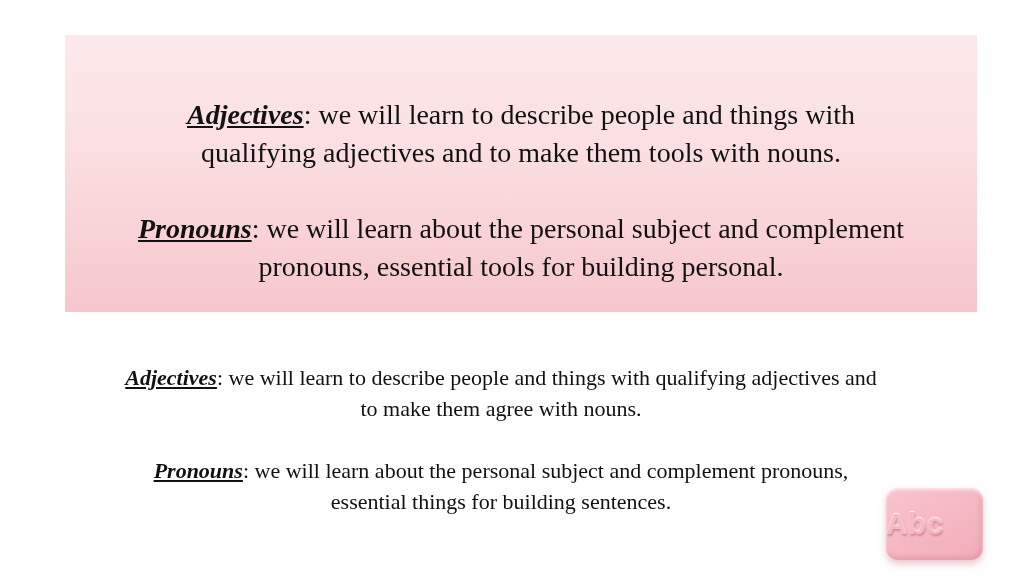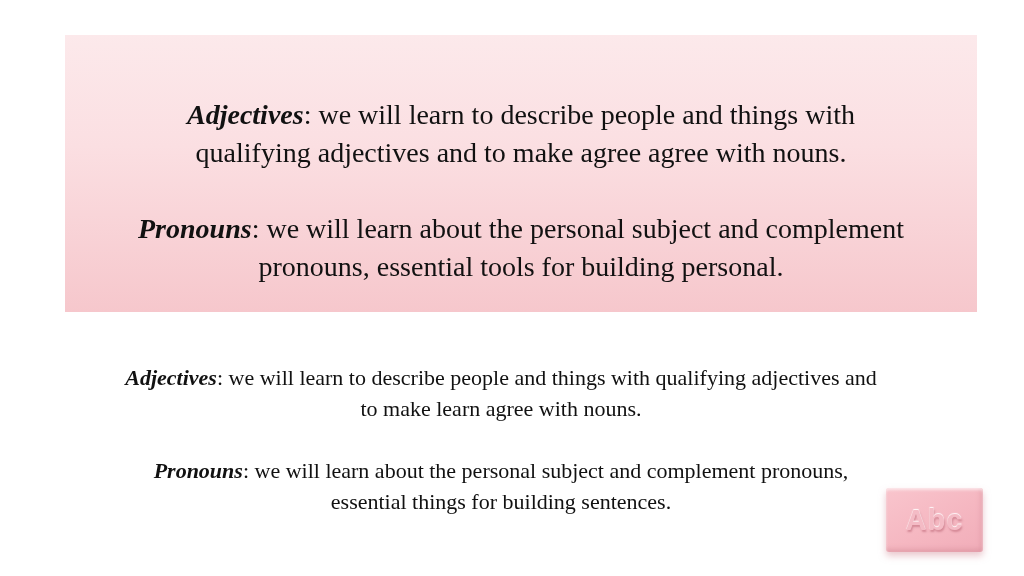--- a/index.html
+++ b/index.html
@@ -55,70 +55,71 @@
     margin-top: 31px; 
   }
 
   .line {
     display: block;
     white-space: nowrap;
   }
   .term {
     font-weight: bold;
     font-style: italic;
+    text-decoration: underline;
   }
 
   
   .abc-badge {
     position: absolute;
     left: 886px;
     top: 488px;
     width: 97px;
-    height: 64px;
-    border-radius: 3px;
+    height: 72px;
+    border-radius: 12px;
     background: linear-gradient(150deg, #f9c5cd 0%, #f5b7c1 55%, #f1adb9 100%);
     box-shadow:
       inset 0 2px 3px rgba(255, 255, 255, 0.65),
       inset -2px -3px 5px rgba(206, 130, 145, 0.45),
       0 4px 7px rgba(216, 155, 165, 0.55);
     display: flex;
     align-items: center;
-    justify-content: center;
+    justify-content: flex-start;
   }
   .abc-badge .badge-label {
     font-family: "Liberation Sans", "DejaVu Sans", sans-serif;
     font-weight: bold;
     font-size: 29px;
     letter-spacing: 1px;
     color: #f4bbc5;
     text-shadow:
       0 -1px 1px rgba(255, 255, 255, 0.9),
       1px 2px 2px rgba(195, 112, 128, 0.65);
   }
 </style>
 </head>
 <body>
 
 <div class="slide">
 
   <div class="summary-box">
     <p class="para">
       <span class="line"><span class="term">Adjectives</span><span>: we will learn to describe people and things with</span></span>
-      <span class="line">qualifying adjectives and to make agree agree with nouns.</span>
+      <span class="line">qualifying adjectives and to make them tools with nouns.</span>
     </p>
     <p class="para">
       <span class="line"><span class="term">Pronouns</span><span>: we will learn about the personal subject and complement</span></span>
       <span class="line">pronouns, essential tools for building personal.</span>
     </p>
   </div>
 
   <div class="body-text">
     <p class="para">
       <span class="line"><span class="term">Adjectives</span><span>: we will learn to describe people and things with qualifying adjectives and</span></span>
-      <span class="line">to make learn agree with nouns.</span>
+      <span class="line">to make them agree with nouns.</span>
     </p>
     <p class="para">
       <span class="line"><span class="term">Pronouns</span><span>: we will learn about the personal subject and complement pronouns,</span></span>
       <span class="line">essential things for building sentences.</span>
     </p>
   </div>
 
   <div class="abc-badge">
     <span class="badge-label">Abc</span>
   </div>

